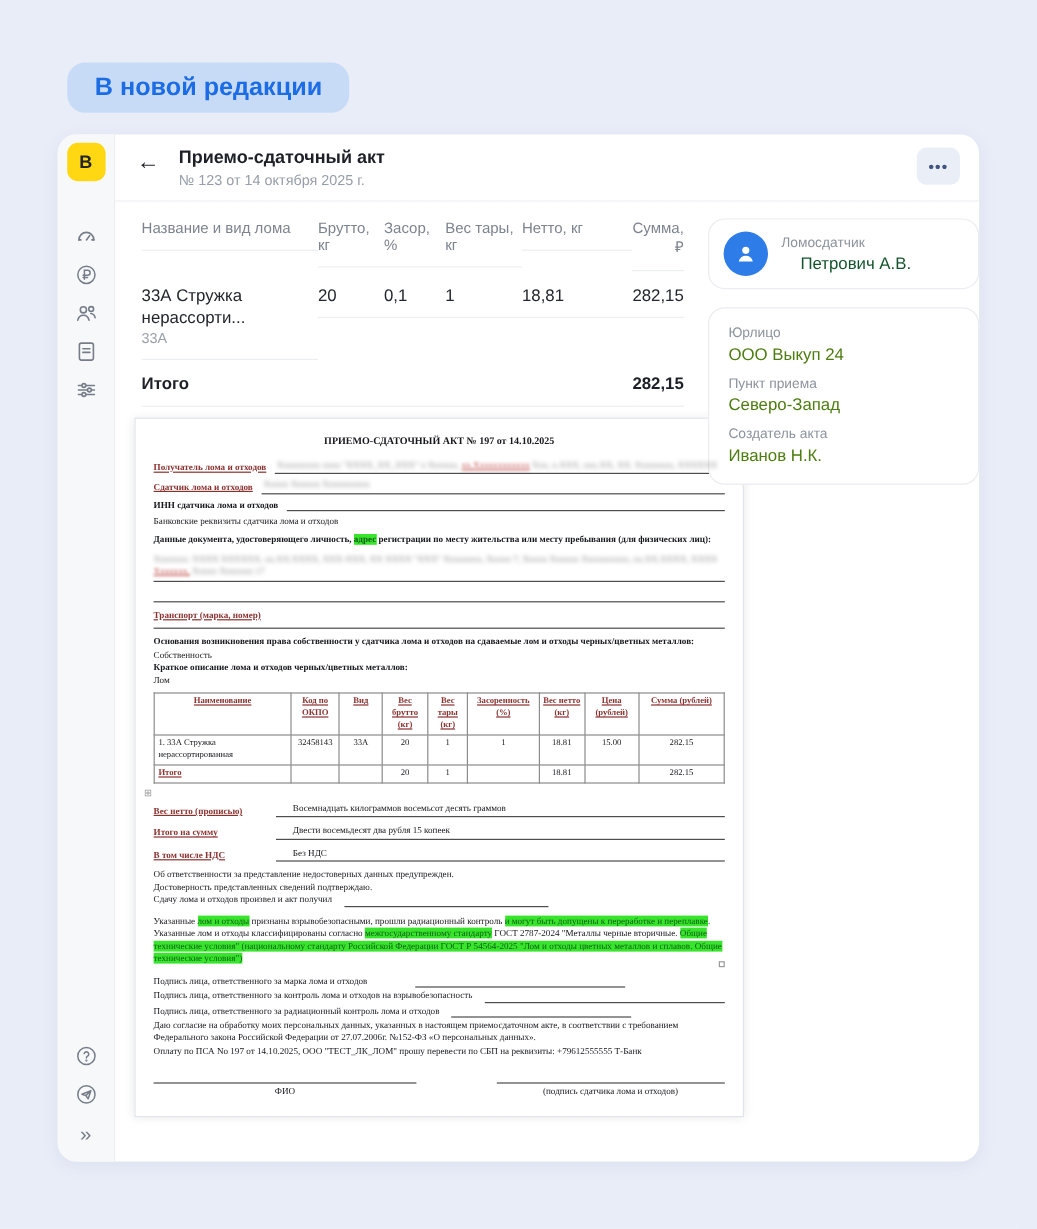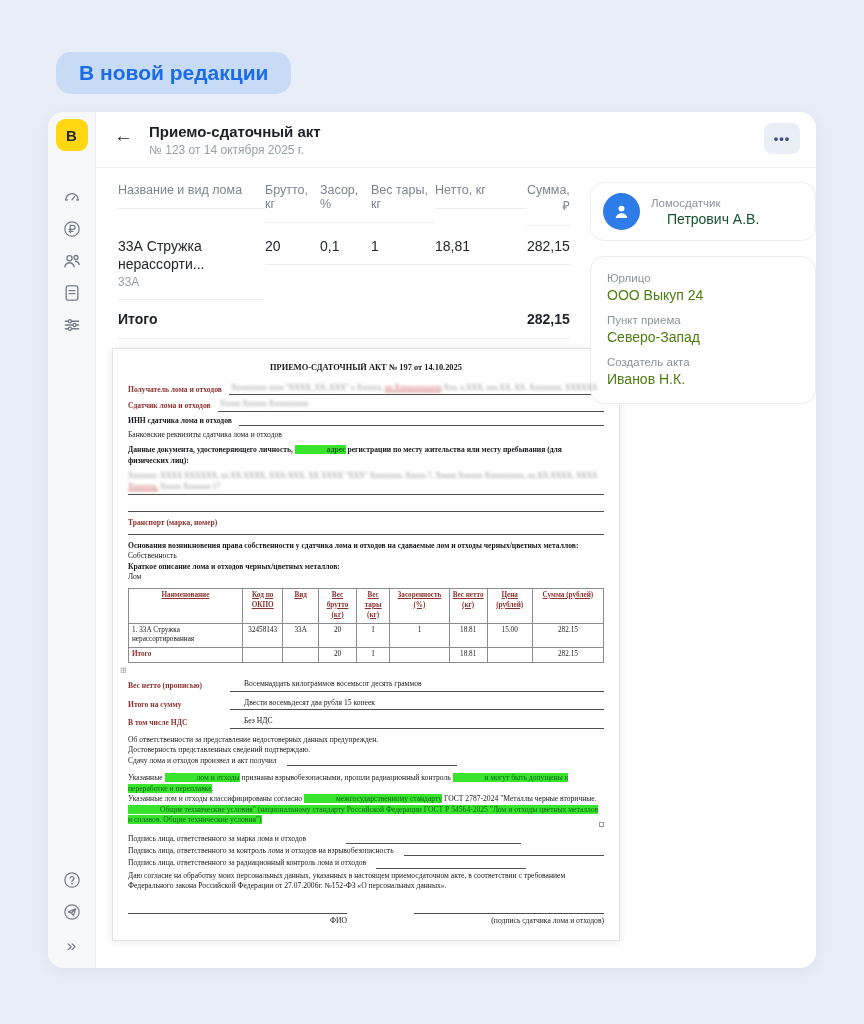--- a/index.html
+++ b/index.html
@@ -46,29 +46,29 @@
   .sum-code { font-size:12px; color:#9aa0aa; margin-top:2px; }
   .r { text-align:right; }
   .total-cell { padding:11px 0; font-weight:bold; font-size:14px; color:#1d2026; border-bottom:1px solid #eceef1; }
   .sum-row { cursor:pointer; display:contents; }
 
   
   .doc { width:508px; margin:9px 0 0 2px; background:#fff; border:1px solid #e2e4ea;
          box-shadow:0 1px 8px rgba(30,40,70,.10); font-family:"Liberation Serif", serif;
          font-size:7.6px; line-height:1.38; color:#17181c; padding:13px 15px 14px; }
   .doc-title { text-align:center; font-weight:bold; font-size:8.4px; margin-bottom:9px; }
-  .maroon { color:#8a3230; font-weight:bold; }
+  .maroon { color:#8a3230; font-weight:bold; text-decoration:underline; }
   .fld { display:flex; margin-bottom:4px; align-items:flex-end; }
   .fld-label { white-space:nowrap; margin-right:7px; }
   .fld-val { flex:1; border-bottom:1px solid #4d4d4d; min-height:9px; padding:0 2px 1px; }
   .redact { filter:blur(1.6px); color:#8a8a8a; }
   .redact-red { filter:blur(1.4px); color:#c0504d; text-decoration:underline; }
   .plain { margin-bottom:5px; }
   .b { font-weight:bold; }
-  .hl { background:#38e52c; color:#0d5f14;padding-left:32px; }
+  .hl { background:#38e52c; color:#0d5f14; }
   .rule { border-bottom:1px solid #4d4d4d; margin:2px 0 6px; }
   .gap { height:8px; }
 
   .doc-table { width:100%; border-collapse:collapse; margin:4px 0 2px; font-size:7.2px; }
   .doc-table th, .doc-table td { border:1px solid #8c8c8c; padding:2px 3px; vertical-align:top; text-align:center; }
   .doc-table th { font-weight:bold; color:#8a3230; text-decoration:underline; }
   .doc-table td:first-child { text-align:left; }
   .doc-table col.c1{width:24%} .doc-table col.c2{width:8.5%} .doc-table col.c3{width:7.5%}
   .doc-table col.c4{width:8%} .doc-table col.c5{width:7%} .doc-table col.c6{width:12.5%}
   .doc-table col.c7{width:8%} .doc-table col.c8{width:9.5%} .doc-table col.c9{width:15%}
@@ -76,21 +76,21 @@
 
   .wfld { display:flex; margin-bottom:6px; align-items:flex-end; }
   .wfld-label { width:102px; flex-shrink:0; }
   .wfld-val { flex:1; border-bottom:1px solid #4d4d4d; padding:0 4px 1px 14px; }
 
   .sigrow { display:flex; align-items:flex-end; margin-bottom:2px; }
   .sigline { border-bottom:1px solid #4d4d4d; margin-left:10px; }
   .chkbox { width:5px; height:5px; border:1px solid #9a9a9a; float:right; margin-top:-4px; }
 
   .footer-row { display:flex; justify-content:space-between; margin-top:14px; }
-  .footer-col { width:46%; text-align:right; }
+  .footer-col { width:46%; text-align:center; }
   .footer-line { border-bottom:1px solid #4d4d4d; height:8px; margin-bottom:2px; }
 
   
   .rpanel { flex:1; padding:14px 0 0 8px; }
   .pcard { border:1px solid #ececf1; border-radius:14px; background:#fff; }
   .person-card { display:flex; align-items:center; gap:11px; padding:10px 12px; margin-bottom:15px; cursor:pointer; }
   .avatar { width:37px; height:37px; border-radius:50%; background:#2d7ce8; flex-shrink:0;
             display:flex; align-items:center; justify-content:center; }
   .avatar svg { width:21px; height:21px; }
   .p-label { font-size:11.5px; color:#8d939d; margin-bottom:2px; }
@@ -320,20 +320,21 @@
           <div class="sigrow">
             <span>Подпись лица, ответственного за контроль лома и отходов на взрывобезопасность</span>
             <span class="sigline" style="flex:1"></span>
           </div>
           <div class="sigrow">
             <span>Подпись лица, ответственного за радиационный контроль лома и отходов</span>
             <span class="sigline" style="flex:1; max-width:150px"></span>
           </div>
 
           <div>Даю согласие на обработку моих персональных данных, указанных в настоящем приемосдаточном акте, в соответствии с требованием Федерального закона Российской Федерации от 27.07.2006г. №152-ФЗ «О персональных данных».</div>
+          <div>Оплату по ПСА No 197 от 14.10.2025, ООО "ТЕСТ_ЛК_ЛОМ" прошу перевести по СБП на реквизиты: +79612555555 Т-Банк</div>
 
           <div class="footer-row">
             <div class="footer-col">
               <div class="footer-line"></div>
               <div>ФИО</div>
             </div>
             <div class="footer-col" style="width:40%">
               <div class="footer-line"></div>
               <div>(подпись сдатчика лома и отходов)</div>
             </div>

